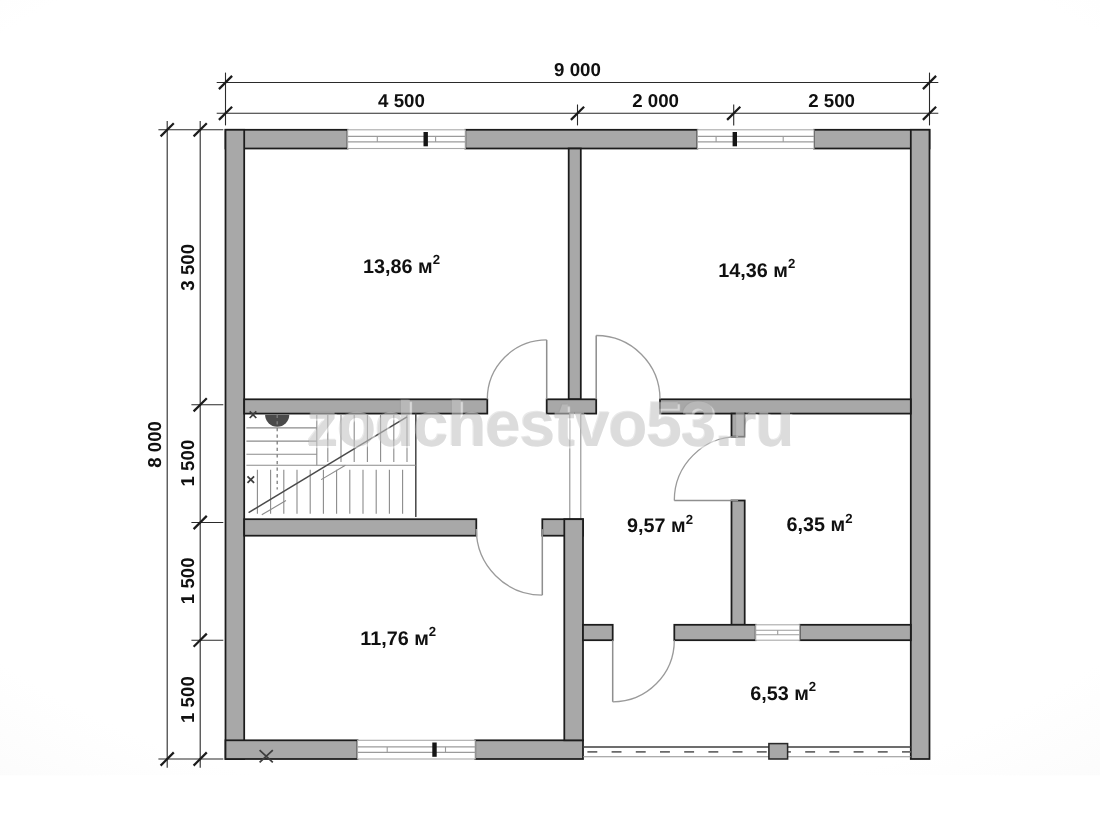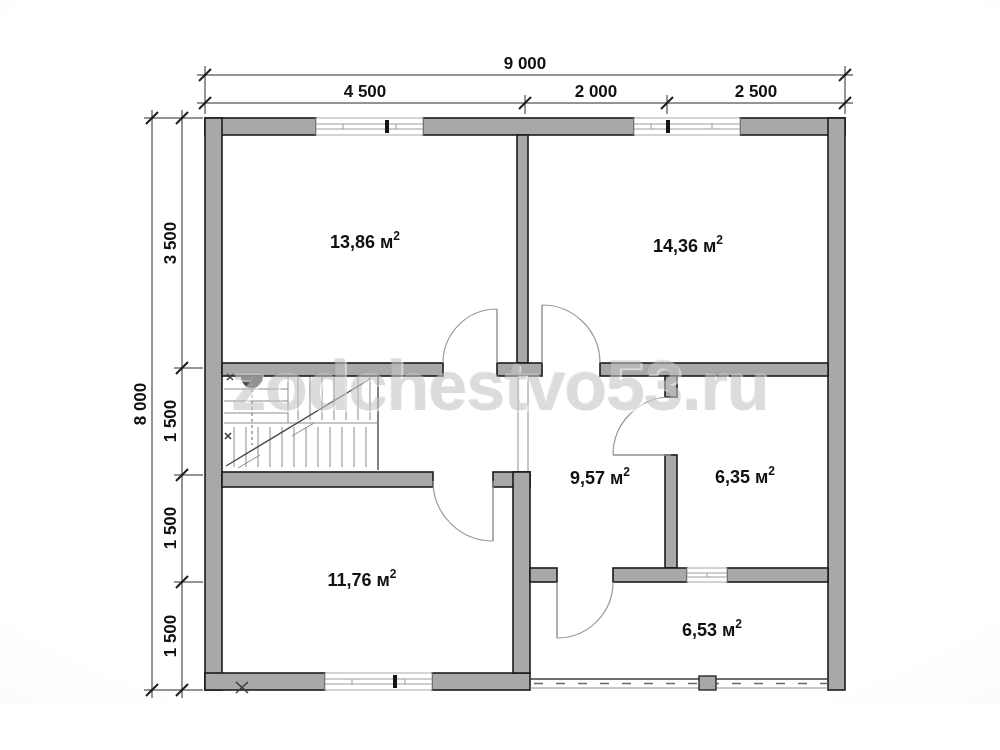--- a/index.html
+++ b/index.html
@@ -19,21 +19,21 @@
   .stairline{stroke:#8b8b8b;stroke-width:1;}
   .stairbold{stroke:#4a4a4a;stroke-width:1.4;}
   .dimline{stroke:var(--dim-line,#2a2a2a);stroke-width:1;}
   .dimtick{stroke:#1b1b1b;stroke-width:2;}
   .dimtext{font-size:17px;font-weight:bold;fill:var(--label-text,#101010);}
   .roomtext{font-size:18px;font-weight:bold;fill:var(--label-text,#101010);}
   .suptext{font-size:12px;font-weight:bold;}
   .mark{stroke:#3d3d3d;stroke-width:1.6;fill:none;}
   .watermark{
     position:absolute;left:500px;top:386px;transform:translate(-50%,-50%);
-    font-size:70px;font-weight:bold;white-space:nowrap;letter-spacing:-1px;
+    font-size:58px;font-weight:bold;white-space:nowrap;letter-spacing:-1px;
     color:var(--watermark,#c4c4c4);opacity:.58;
     text-shadow:2px 2px 1px rgba(255,255,255,.95), -1px -1px 0 rgba(150,150,150,.35);
     pointer-events:none;
   }
 </style>
 </head>
 <body>
 
 <div class="stage">
 <svg width="1000" height="750" viewBox="0 0 1000 750">

